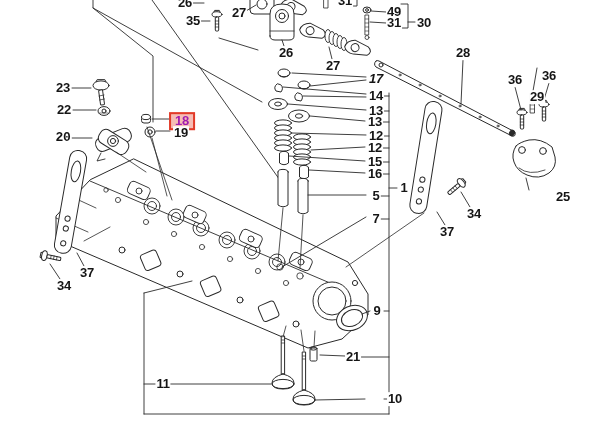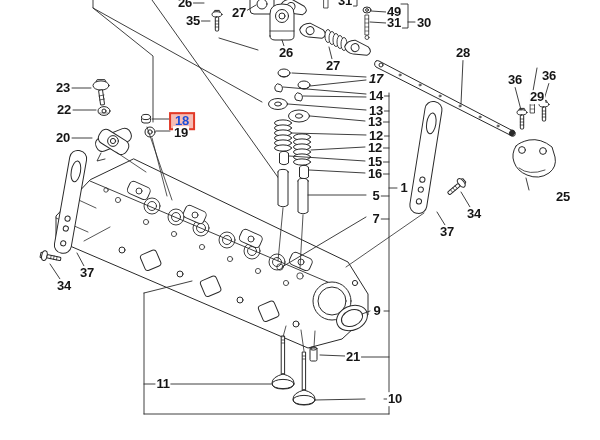--- a/index.html
+++ b/index.html
@@ -4,21 +4,21 @@
 <style>
   html,body{margin:0;padding:0;background:#fff;}
   body{width:600px;height:440px;overflow:hidden;position:relative;
        font-family:"Liberation Sans",sans-serif;}
   .stage{position:absolute;left:0;top:0;width:600px;height:440px;background:#fff;overflow:hidden;}
   .stage svg{position:absolute;left:0;top:0;}
   .callout-layer{position:absolute;left:0;top:0;width:600px;height:440px;pointer-events:none;}
   .callout{position:absolute;transform:translate(-50%,-50%);
            font-weight:bold;font-size:13px;line-height:1.05;color:#151515;
            background:#ffffff;padding:0 1px;letter-spacing:-0.3px;pointer-events:auto;}
-  .callout.highlighted{border:2px solid #e23a28;background:#f6bdb5;padding:0 4px;color:#1d4ed8;}
+  .callout.highlighted{border:2px solid #e23a28;background:#f6bdb5;padding:0 4px;color:#a21caf;}
 </style>
 </head>
 <body>
 
 <div class="stage">
   <svg width="600" height="440" viewBox="0 0 600 440" fill="none" stroke="#2a2a2a" stroke-width="1" stroke-linecap="round" stroke-linejoin="round">
 
     <defs>
       <g id="bolt-v">
         <path d="M-3.6,-2.8 L-2.3,-5.6 H2.3 L3.6,-2.8 Z" fill="#fff"></path>
@@ -334,21 +334,21 @@
       <span class="callout" style="left: 394px; top: 23px;">31</span>
       <span class="callout" style="left: 424px; top: 23px;">30</span>
       <span class="callout" style="left: 463px; top: 53px;">28</span>
       <span class="callout" style="left: 537px; top: 61px; margin-top: 36px;">29</span>
       <span class="callout" style="left: 515px; top: 80px;">36</span>
       <span class="callout" style="left: 549px; top: 76px;">36</span>
       <span class="callout" style="left: 63px; top: 88px;">23</span>
       <span class="callout" style="left: 64px; top: 110px; text-align: right;">22</span>
       <span class="callout highlighted" style="left: 182px; top: 121px;">18</span>
       <span class="callout" style="left: 181px; top: 133px; text-align: right;">19</span>
-      <span class="callout" style="left: 63px; top: 138px;">20</span>
+      <span class="callout" style="left: 63px; top: 138px; font-family: Liberation Mono, monospace;">20</span>
       <span class="callout" style="left: 376px; top: 79px; font-style: italic;">17</span>
       <span class="callout" style="left: 376px; top: 96px;">14</span>
       <span class="callout" style="left: 376px; top: 111px;">13</span>
       <span class="callout" style="left: 375px; top: 122px;">13</span>
       <span class="callout" style="left: 376px; top: 136px;">12</span>
       <span class="callout" style="left: 375px; top: 148px;">12</span>
       <span class="callout" style="left: 375px; top: 162px;">15</span>
       <span class="callout" style="left: 375px; top: 174px;">16</span>
       <span class="callout" style="left: 376px; top: 196px;">5</span>
       <span class="callout" style="left: 376px; top: 219px;">7</span>

